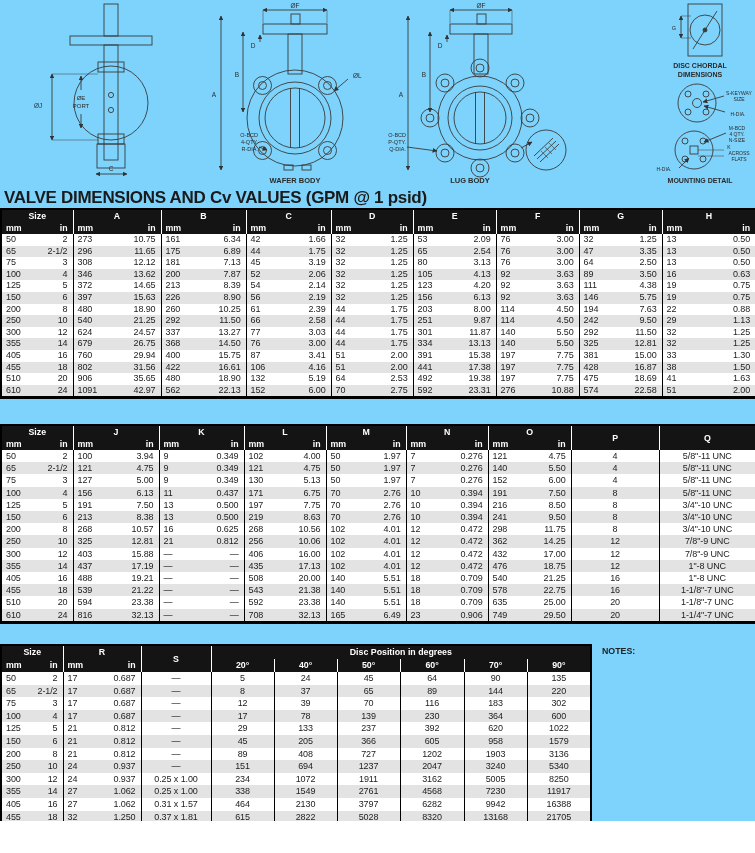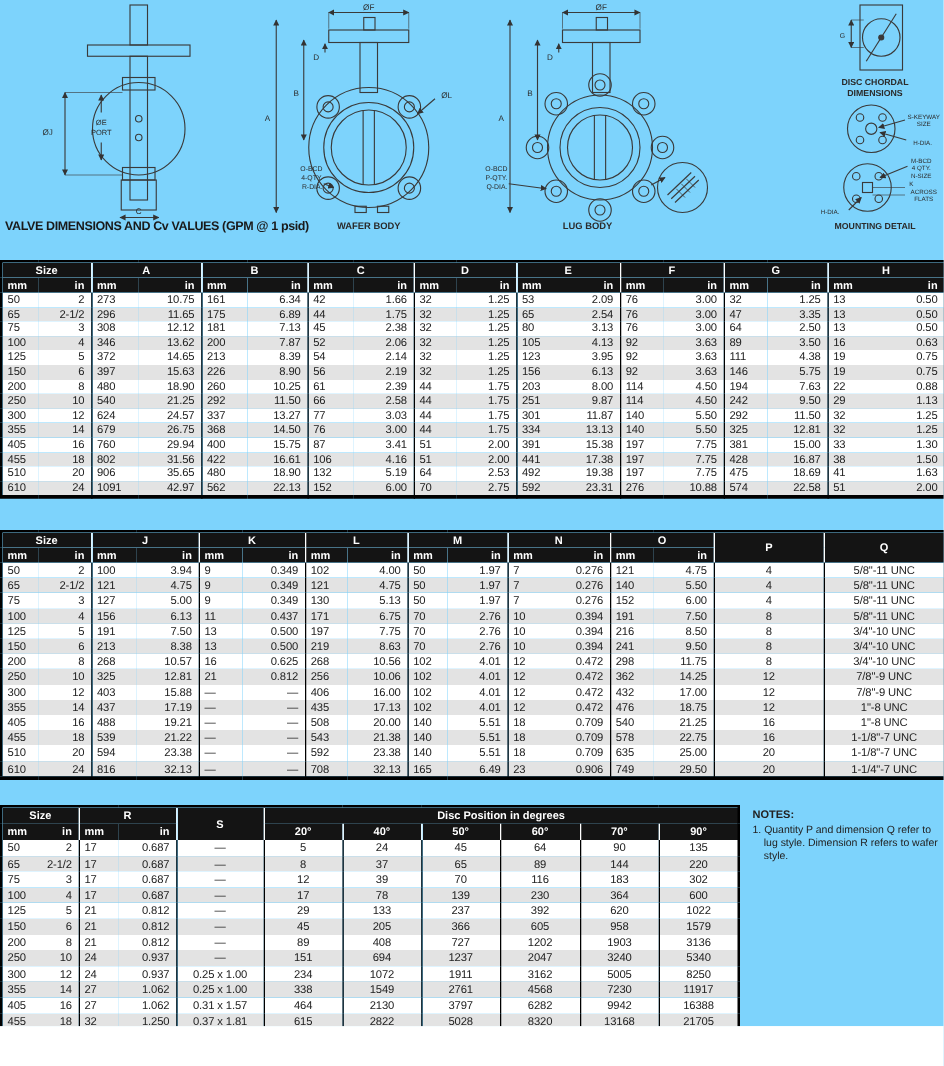--- a/index.html
+++ b/index.html
@@ -1,19 +1,19 @@
 <!DOCTYPE html>
 <html><head>
 <meta charset="utf-8">
 <style>
   html,body{margin:0;padding:0;background:#fff;}
   .page{position:relative;width:755px;height:821px;background:#7dd3fc;overflow:hidden;
         font-family:"Liberation Sans",sans-serif;color:#1a1a1a;}
   svg text{font-family:"Liberation Sans",sans-serif;fill:#2b2b2b;}
-  .title{position:absolute;left:4px;top:176px;font-size:10px;font-weight:bold;letter-spacing:-0.3px;}
+  .title{position:absolute;left:4px;top:188px;font-size:17px;font-weight:bold;letter-spacing:-0.3px;}
 
   table.dim{border-collapse:collapse;table-layout:fixed;position:absolute;left:0;
             border:2px solid #000;border-bottom:3px solid #000;}
   table.dim th{background:#141414;color:#fff;font-size:8.8px;font-weight:bold;
                padding:0;height:12px;line-height:12px;white-space:nowrap;overflow:hidden;}
   .ghead th{font-size:9.2px;text-align:center;}
   .ghead th + th{border-left:1px solid #fff;}
   .uhead th:nth-child(odd){text-align:left;padding-left:4px;}
   .uhead th:nth-child(even){text-align:right;padding-right:5px;}
   .uhead th:nth-child(odd):not(:first-child){border-left:1px solid #fff;}
@@ -321,21 +321,21 @@
           <td>0.50</td>
         </tr>
         <tr>
           <td>75</td>
           <td>3</td>
           <td>308</td>
           <td>12.12</td>
           <td>181</td>
           <td>7.13</td>
           <td>45</td>
-          <td>2.38</td>
+          <td>3.19</td>
           <td>32</td>
           <td>1.25</td>
           <td>80</td>
           <td>3.13</td>
           <td>76</td>
           <td>3.00</td>
           <td>64</td>
           <td>2.50</td>
           <td>13</td>
           <td>0.50</td>
@@ -365,21 +365,21 @@
           <td>5</td>
           <td>372</td>
           <td>14.65</td>
           <td>213</td>
           <td>8.39</td>
           <td>54</td>
           <td>2.14</td>
           <td>32</td>
           <td>1.25</td>
           <td>123</td>
-          <td>3.95</td>
+          <td>4.20</td>
           <td>92</td>
           <td>3.63</td>
           <td>111</td>
           <td>4.38</td>
           <td>19</td>
           <td>0.75</td>
         </tr>
         <tr class="alt">
           <td>150</td>
           <td>6</td>
@@ -1085,16 +1085,15 @@
           <td>16528</td>
           <td>26157</td>
           <td>43116</td>
         </tr>
       </tbody>
   </table>
 
   
   <div class="notes">
     <div class="notes-heading">NOTES:</div>
-    <div class="note">1. Quantity P and dimension Q refer to lug style.  Dimension R refers to wafer style.</div>
   </div>
 
 </div>
 
 </body></html>

